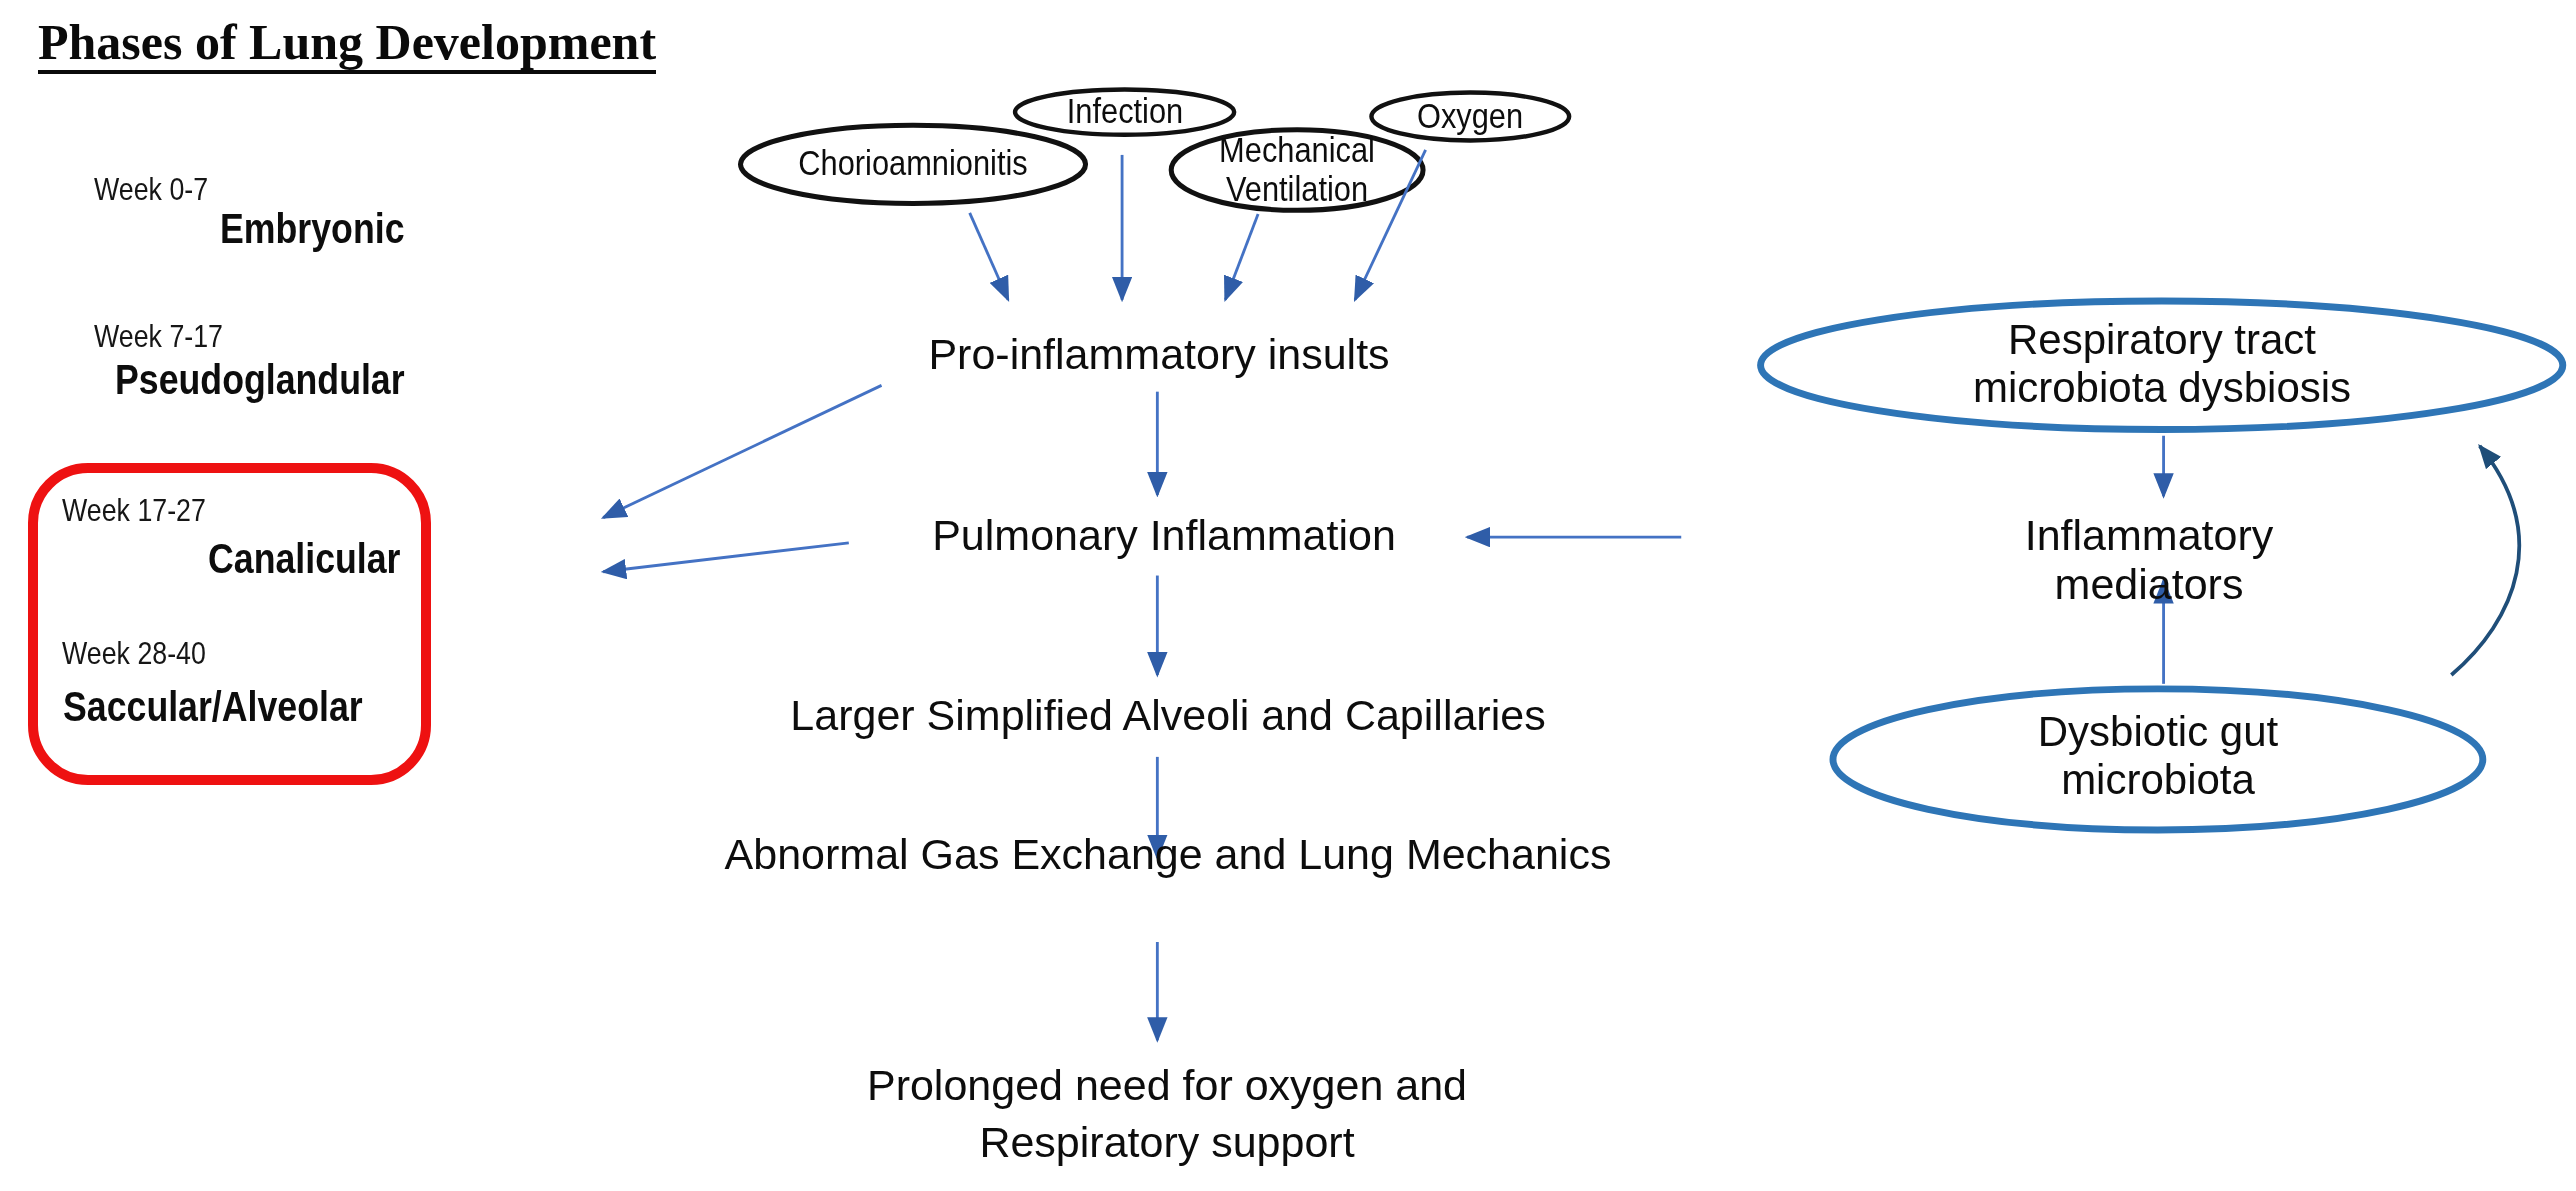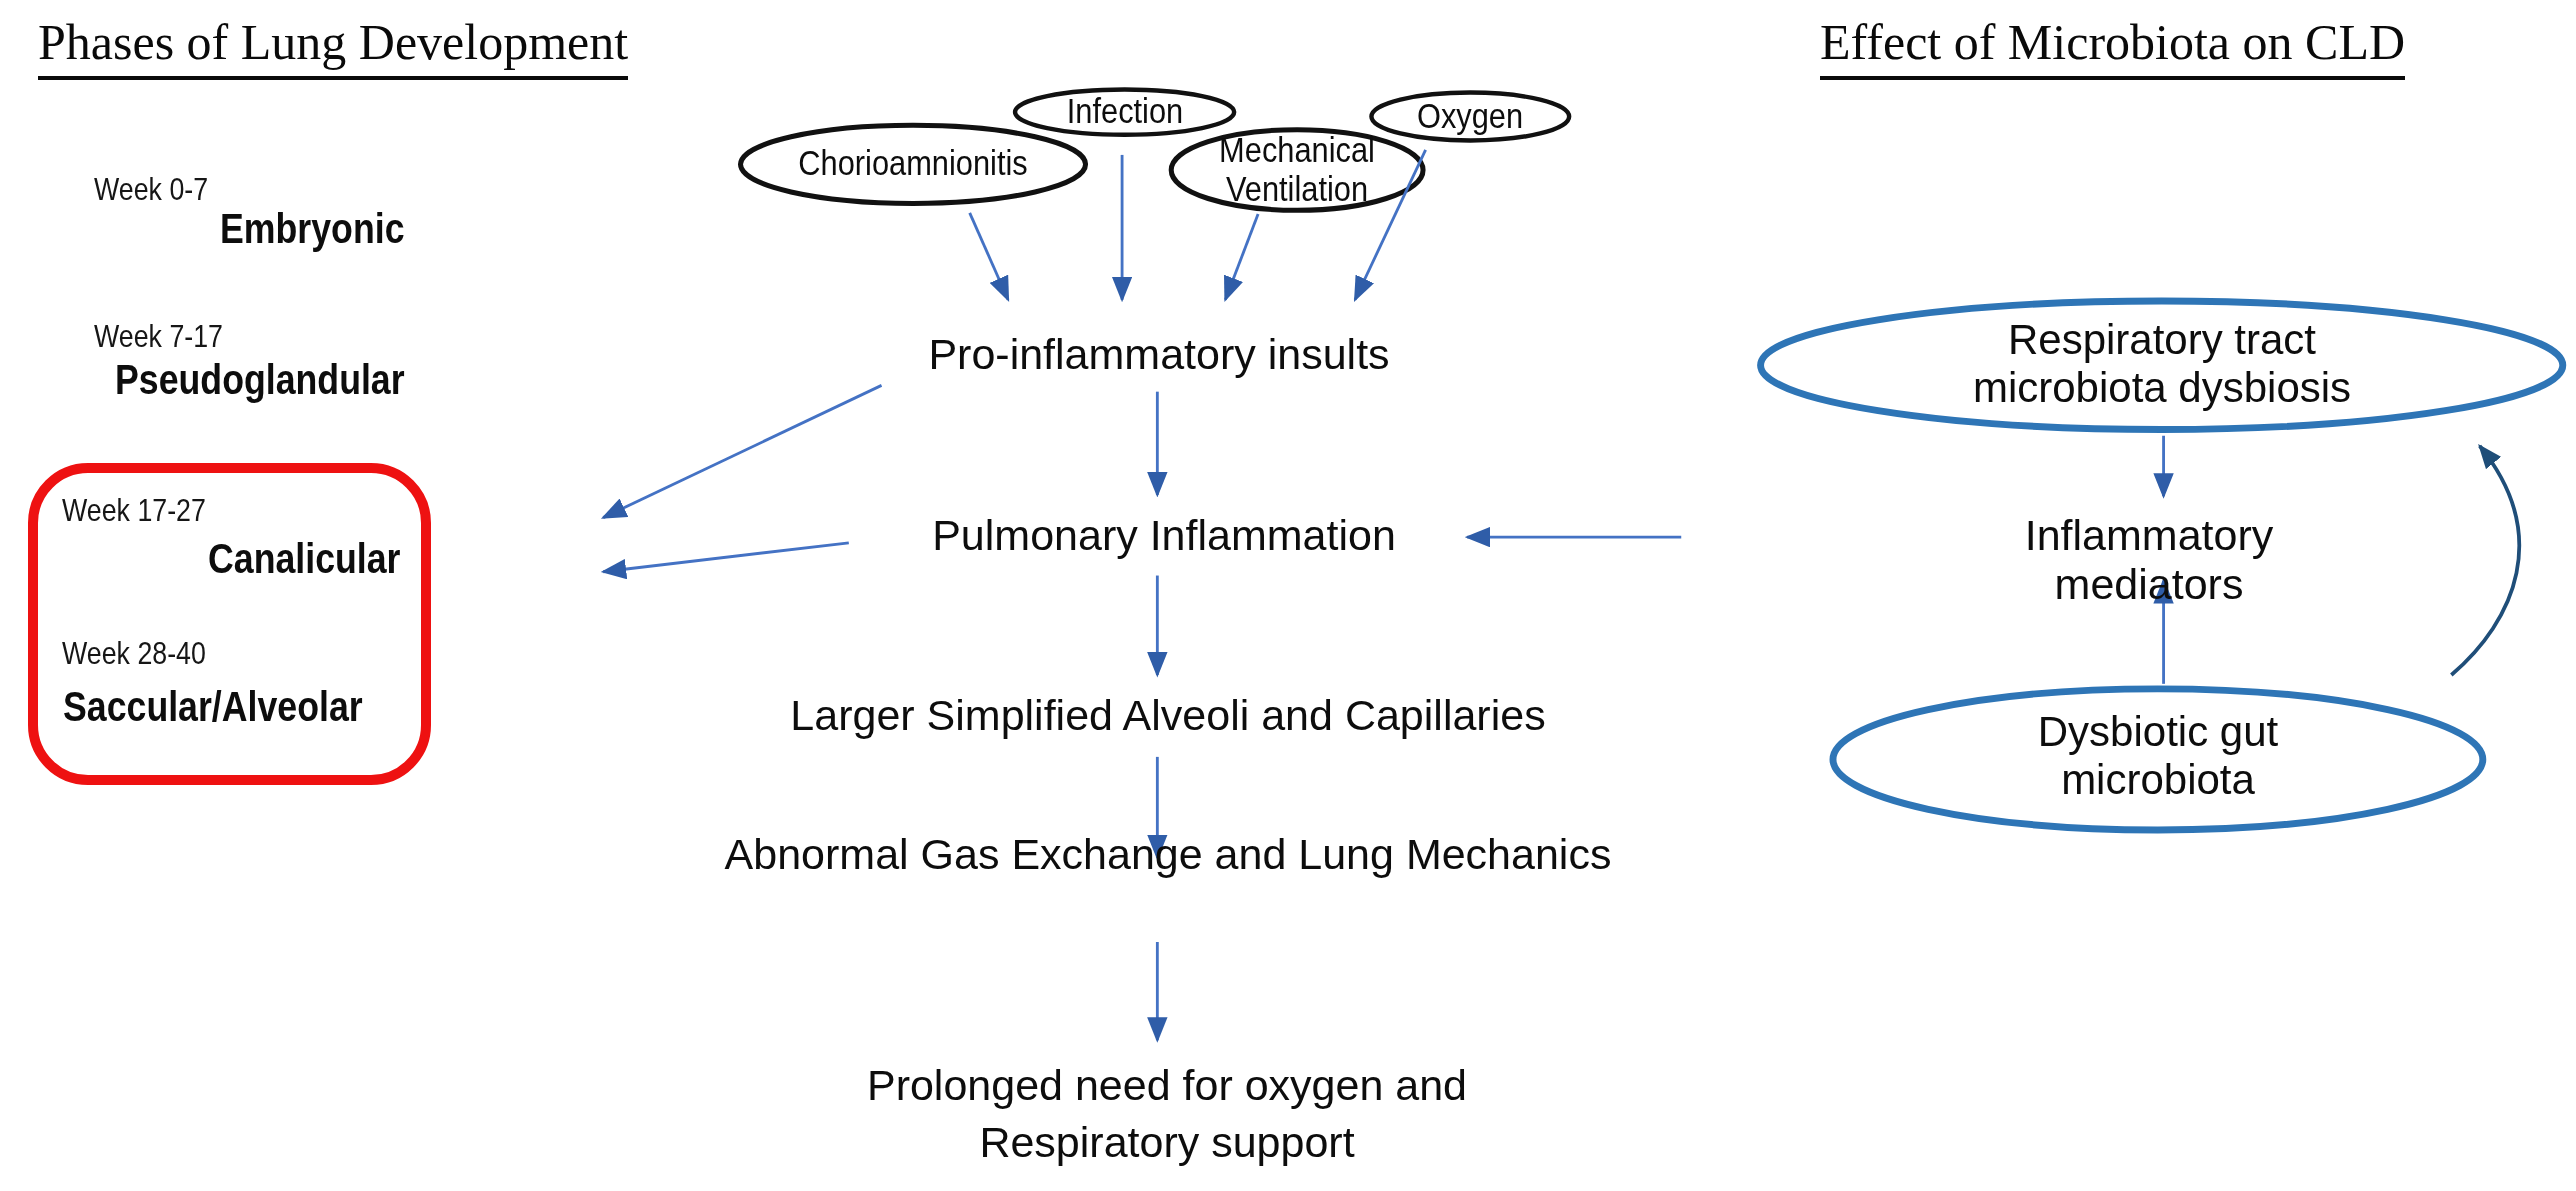--- a/index.html
+++ b/index.html
@@ -1,21 +1,21 @@
 <!DOCTYPE html>
 <html style="font-size:10px"><head>
 <meta charset="utf-8">
 <style>
   html,body{margin:0;padding:0;background:#ffffff;}
   .canvas{position:relative;width:2576px;height:1192px;background:#ffffff;overflow:hidden;
           font-family:"Liberation Sans", sans-serif;color:#111;}
   .overlay{position:absolute;left:0;top:0;width:2576px;height:1192px;}
   .abs{position:absolute;white-space:nowrap;}
-  .title{font-family:"Liberation Serif", serif;font-size:50px;font-weight:400;color:#0a0a0a;
-         border-bottom:4.4px solid #0a0a0a;padding-bottom:7px;line-height:1.05;}
+  .title{font-family:"Liberation Serif", serif;font-size:50px;font-weight:700;color:#0a0a0a;
+         border-bottom:4.4px solid #0a0a0a;padding-bottom:1px;line-height:1.05;}
   .center-x{transform:translateX(-50%);}
   .weeklbl{font-size:31.5px;color:#161616;transform:scaleX(0.85);transform-origin:left top;letter-spacing:0px;}
   .phase{font-size:42px;font-weight:700;color:#0d0d0d;transform:scaleX(0.85);transform-origin:left top;}
   .redbox{position:absolute;left:28px;top:463px;width:403px;height:322px;box-sizing:border-box;
           border:10px solid #EE1111;border-radius:60px;background:transparent;}
   .preterm{position:absolute;left:433px;top:505px;width:151px;text-align:center;
            color:#F41414;font-size:34px;line-height:44px;font-weight:500;}
   .ovallbl{position:absolute;text-align:center;font-size:35px;color:#0d0d0d;line-height:1.12;
            transform:translate(-50%,-50%) scaleX(0.88);white-space:nowrap;}
   .ovallbl.wrap{white-space:normal;width:227px;}
@@ -87,20 +87,19 @@
   <div class="ovallbl" style="left:1125px;top:111px;">Infection</div>
   <div class="ovallbl wrap" style="left:1297px;top:169px;">Mechanical Ventilation</div>
   <div class="ovallbl" style="left:1470px;top:116px;">Oxygen</div>
 
   <div class="flow" style="left:1164px;top:511px;">Pulmonary Inflammation</div>
   <div class="flow" style="left:1159px;top:330px;">Pro-inflammatory insults</div>
   <div class="flow" style="left:1168px;top:691px;">Larger Simplified Alveoli and Capillaries</div>
   <div class="flow" style="left:1168px;top:830px;">Abnormal Gas Exchange and Lung Mechanics</div>
   <div class="flow wrap2" style="left:1167px;top:1057px;">Prolonged need for oxygen and Respiratory support</div>
 
-  <div class="abs title" style="left:1820px;top:16.4px;">Effect of Microbiota on CLD</div>
 
   <div class="bignode" style="left:2162px;top:364px;">Respiratory tract microbiota dysbiosis</div>
   <div class="flow" style="left:2149px;top:511px;font-size:43px;">Inflammatory mediators</div>
   <div class="bignode" style="left:2158px;top:756px;">Dysbiotic gut microbiota</div>
 
 </div>
 
 
 </body></html>

